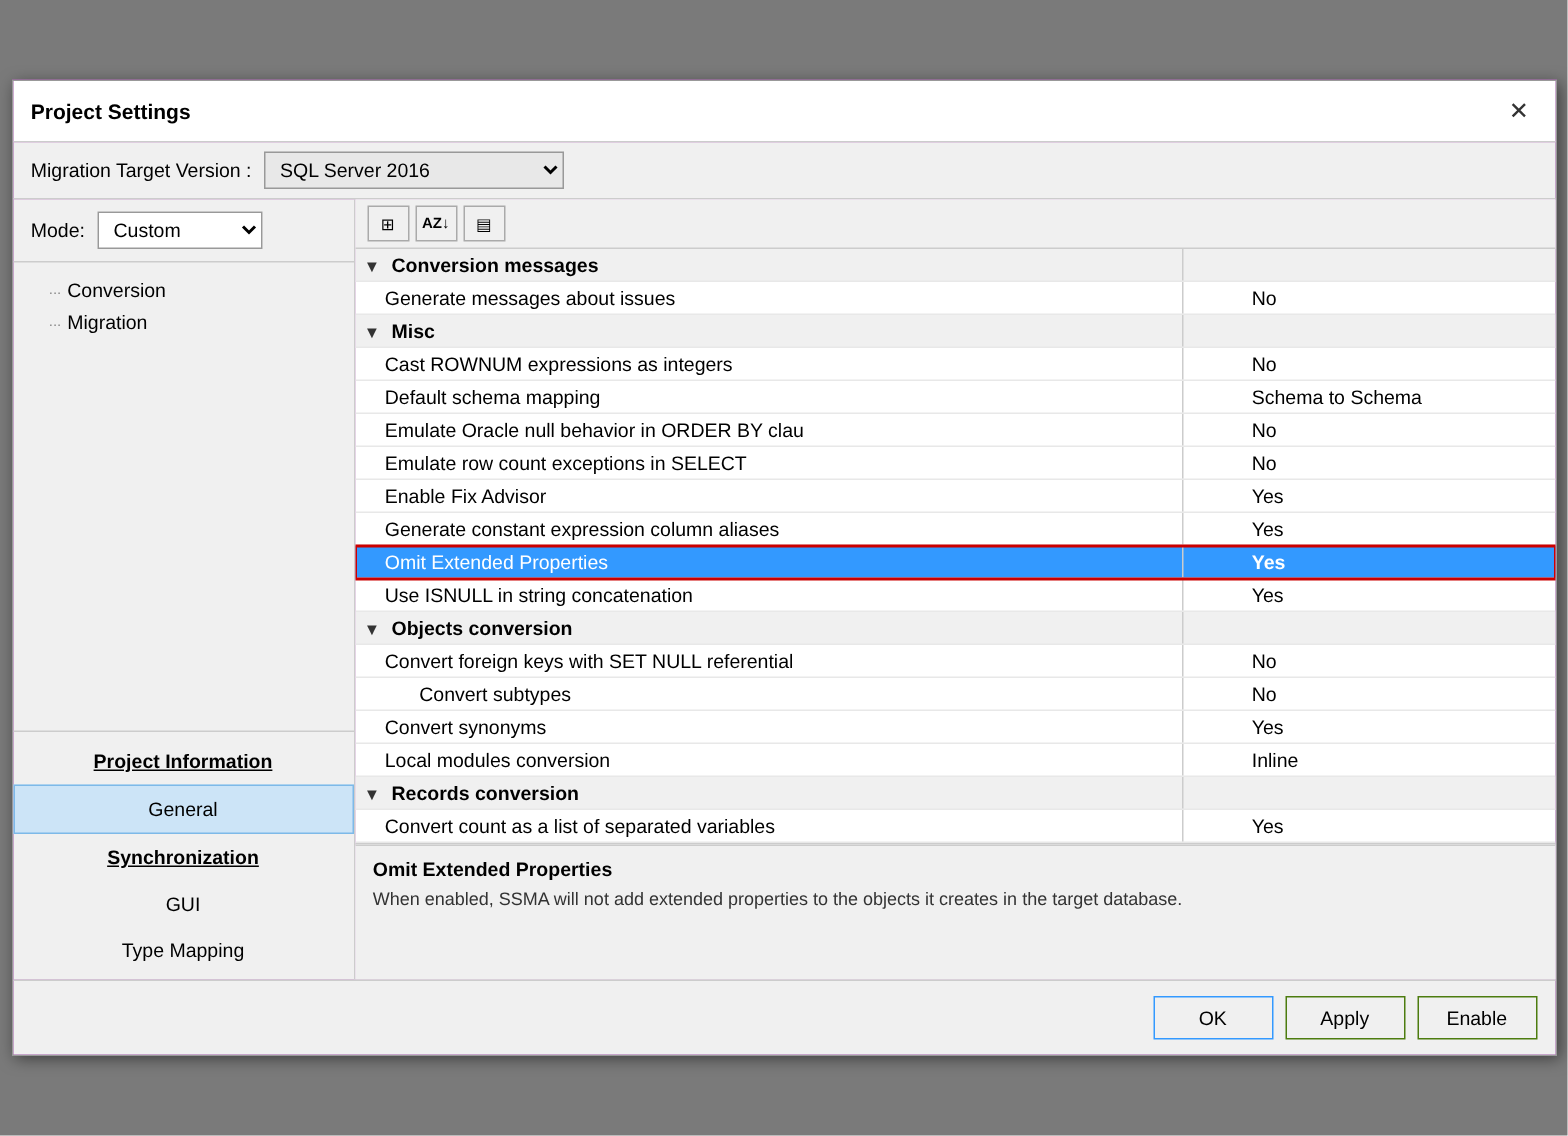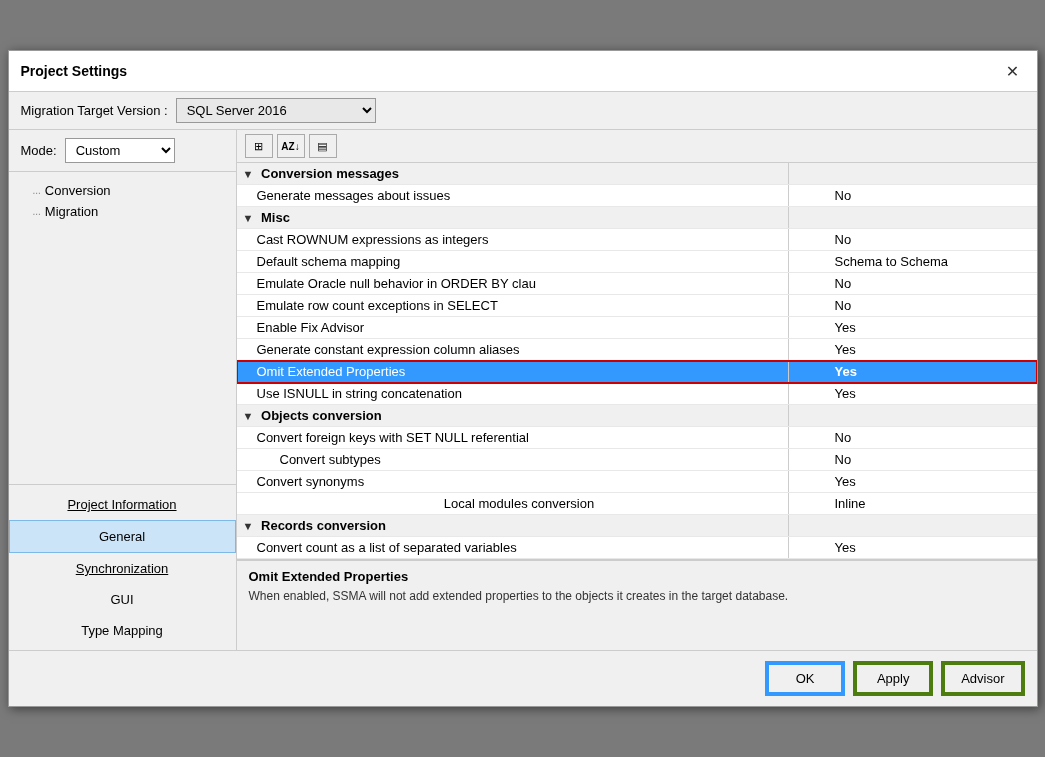--- a/index.html
+++ b/index.html
@@ -115,21 +115,21 @@
     .sidebar-nav-item {
       padding: 8px 12px;
       cursor: pointer;
       text-align: center;
       color: #000;
     }
     .sidebar-nav-item.active {
       background: #cce4f7;
       border: 1px solid #7db9e8;
     }
-    .sidebar-nav-item.underline { text-decoration: underline; }
+    .sidebar-nav-item.underline { text-decoration: underline; font-weight: bold; }
     .main-panel {
       flex: 1;
       display: flex;
       flex-direction: column;
       background: #fff;
     }
     .toolbar-row {
       padding: 4px 8px;
       border-bottom: 1px solid #ccc;
       display: flex;
@@ -211,21 +211,21 @@
       background: #f0f0f0;
       border-top: 1px solid #ccc;
       padding: 10px 12px;
       display: flex;
       justify-content: flex-end;
       gap: 8px;
     }
     .dialog-btn {
       min-width: 80px;
       padding: 6px 16px;
-      border: 4px solid #4d7c0f;
+      border: 1px solid #4d7c0f;
       background: #f0f0f0;
       cursor: pointer;
       font-size: 13px;
     }
     .dialog-btn.primary {
       border-color: #3399ff;
       background: #f0f0f0;
     }
     .indent-dashes {
       color: #888;
@@ -364,21 +364,21 @@
         </div>
         <div class="prop-row">
           <div class="prop-name" style="padding-left:20px;margin-left:23px;">Convert subtypes</div>
           <div class="prop-value">No</div>
         </div>
         <div class="prop-row">
           <div class="prop-name" style="padding-left:20px;">Convert synonyms</div>
           <div class="prop-value">Yes</div>
         </div>
         <div class="prop-row">
-          <div class="prop-name" style="padding-left:20px;text-align:center;">Local modules conversion</div>
+          <div class="prop-name" style="padding-left:20px;">Local modules conversion</div>
           <div class="prop-value">Inline</div>
         </div>
 
         <div class="prop-row category-row">
           <div class="prop-name">
             <span class="category-toggle">▼</span>
             <strong>Records conversion</strong>
           </div>
           <div class="prop-value"></div>
         </div>
@@ -392,15 +392,15 @@
       <div class="desc-panel">
         <div class="desc-title">Omit Extended Properties</div>
         <div class="desc-text">When enabled, SSMA will not add extended properties to the objects it creates in the target database.</div>
       </div>
     </div>
   </div>
 
   <div class="button-row">
     <button class="dialog-btn primary">OK</button>
     <button class="dialog-btn">Apply</button>
-    <button class="dialog-btn">Advisor</button>
+    <button class="dialog-btn">Enable</button>
   </div>
 </div>
 
 </body></html>

